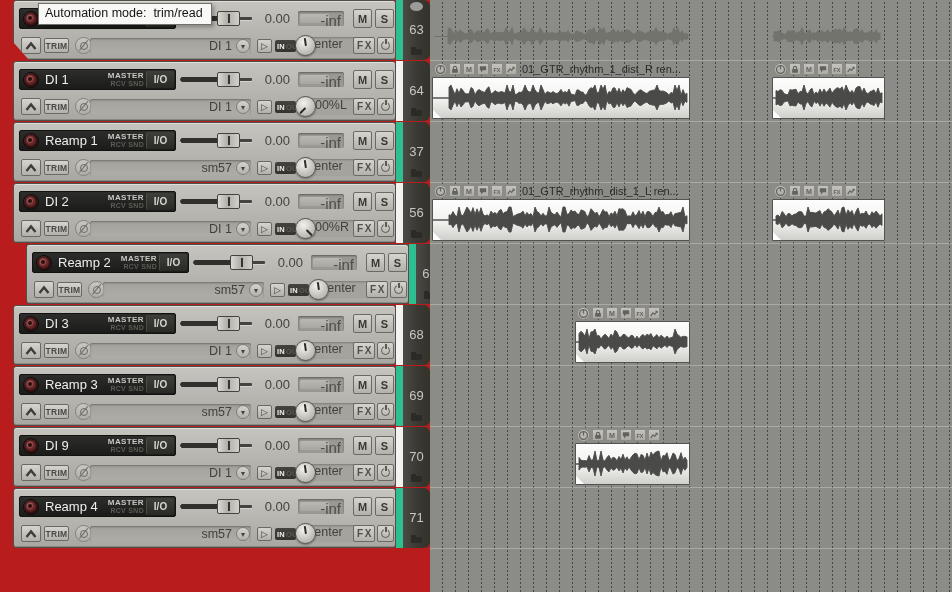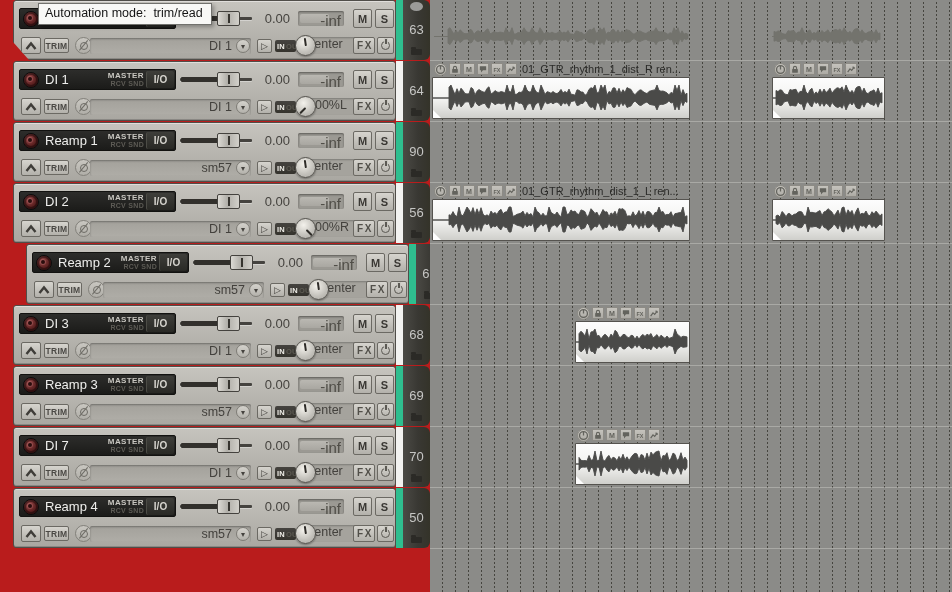--- a/index.html
+++ b/index.html
@@ -276,21 +276,21 @@
             </span>
       </span>
       <span class="btn fxbtn">FX</span>
       <span class="btn pwrbtn">
             <i class="pwr"></i>
           </span>
     </div>
     <div class="cstrip" style="background: rgb(47, 190, 143);"></div>
     <div class="numcell">
 
-      <span class="tnum">90</span>
+      <span class="tnum">37</span>
       <span class="folder"></span>
     </div>
   </div>
 
   <div class="track" style="top: 183px;">
     <div class="panel">
       <div class="namebar">
         <span class="rec"></span>
         <span class="tname">DI 2</span>
         <span class="mbadge">
@@ -525,21 +525,21 @@
 
       <span class="tnum">69</span>
       <span class="folder"></span>
     </div>
   </div>
 
   <div class="track" style="top: 427px;">
     <div class="panel">
       <div class="namebar">
         <span class="rec"></span>
-        <span class="tname">DI 7</span>
+        <span class="tname">DI 9</span>
         <span class="mbadge">
           <span class="m1">MASTER</span>
           <span class="m2">RCV SND</span>
         </span>
         <span class="iobtn">I/O</span>
       </div>
       <div class="fader">
         <i class="groove"></i>
         <i class="ffill"></i>
         <i class="handle"></i>
@@ -636,21 +636,21 @@
             </span>
       </span>
       <span class="btn fxbtn">FX</span>
       <span class="btn pwrbtn">
             <i class="pwr"></i>
           </span>
     </div>
     <div class="cstrip" style="background: rgb(47, 190, 143);"></div>
     <div class="numcell">
 
-      <span class="tnum">50</span>
+      <span class="tnum">71</span>
       <span class="folder"></span>
     </div>
   </div>
 </div>
   <div id="arrange">
       <div class="rowsep" style="top: 60px;"></div>
       <div class="rowsep" style="top: 121px;"></div>
       <div class="rowsep" style="top: 182px;"></div>
       <div class="rowsep" style="top: 243px;"></div>
       <div class="rowsep" style="top: 304px;"></div>

